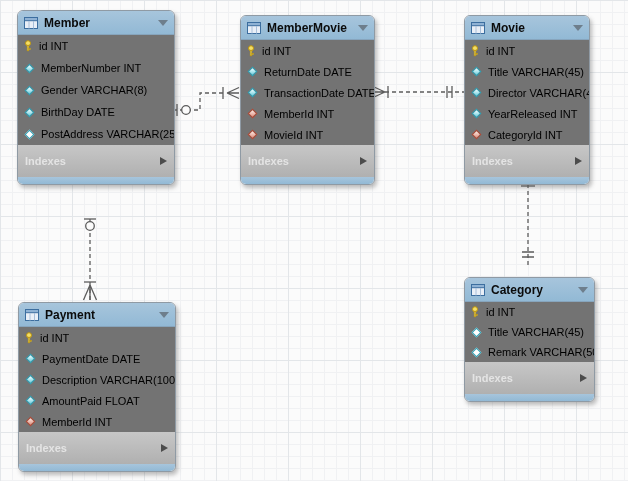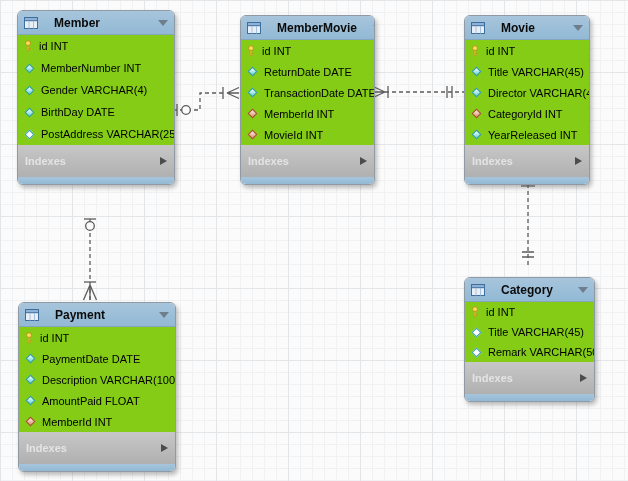--- a/index.html
+++ b/index.html
@@ -13,27 +13,27 @@
       linear-gradient(to bottom,#f0f1f3 1px,transparent 1px);
     background-size:72px 72px,72px 72px,12px 12px,12px 12px;
     font-family:"Liberation Sans","DejaVu Sans",sans-serif;
   }
   .conn{position:absolute;left:0;top:0;}
   .tbl{
     position:absolute;border:1px solid #8f9aa4;border-radius:6px;overflow:hidden;
     background:#fff;box-shadow:2px 3px 4px rgba(90,90,90,.4);
   }
   .thead{
-    height:24px;display:flex;align-items:center;gap:16px;padding:0 6px;
+    height:24px;display:flex;align-items:center;gap:6px;padding:0 6px;
     background:linear-gradient(#a7c5dc,#92b9d5);
     border-bottom:1px solid #87a5bd;box-sizing:border-box;
   }
   .tn{flex:1;font-size:12px;font-weight:bold;color:#0b0b0b;white-space:nowrap;}
   .tri{width:0;height:0;border-left:5px solid transparent;border-right:5px solid transparent;border-top:6px solid #6e7e8c;}
-  .tbody{background:#84cc16;}
+  .tbody{background:#737373;}
   .row{display:flex;align-items:center;padding-left:5px;white-space:nowrap;}
   .r22 .row{height:22px;} .r21 .row{height:21px;} .r20 .row{height:20px;}
   .ct{font-size:11px;color:#000;}
   .ic{display:inline-block;flex:0 0 auto;}
   .dia{width:7px;height:7px;transform:rotate(45deg);margin:0 8px 0 3px;box-sizing:border-box;}
   .d-fill{background:linear-gradient(135deg,#dbf7fb 20%,#64ccdc);border:1px solid #2fa0b4;}
   .d-open{background:#fff;border:1px solid #2fa0b4;}
   .d-fk{background:linear-gradient(135deg,#f8dcd4 20%,#dd8a7a);border:1px solid #b04a36;}
   .keyic{width:11px;height:12px;margin:0 5px 0 0;}
   .tfoot{
@@ -107,21 +107,21 @@
             <rect x="5.8" y="8.4" width="1.7" height="1.1" fill="#f4de67" stroke="#bb950f" stroke-width="0.6"></rect>
           </svg>
         <span class="ct">id INT</span>
       </div>
       <div class="row">
           <span class="ic dia d-fill"></span>
           <span class="ct">MemberNumber INT</span>
         </div>
       <div class="row">
           <span class="ic dia d-fill"></span>
-          <span class="ct">Gender VARCHAR(4)</span>
+          <span class="ct">Gender VARCHAR(8)</span>
         </div>
       <div class="row">
           <span class="ic dia d-fill"></span>
           <span class="ct">BirthDay DATE</span>
         </div>
       <div class="row">
           <span class="ic dia d-open"></span>
           <span class="ct">PostAddress VARCHAR(255)</span>
         </div>
     </div>
@@ -198,27 +198,27 @@
       </div>
       <div class="row">
           <span class="ic dia d-fill"></span>
           <span class="ct">Title VARCHAR(45)</span>
         </div>
       <div class="row">
           <span class="ic dia d-fill"></span>
           <span class="ct">Director VARCHAR(45)</span>
         </div>
       <div class="row">
+          <span class="ic dia d-fill"></span>
+          <span class="ct">YearReleased INT</span>
+        </div>
+      <div class="row">
           <span class="ic dia d-fk"></span>
           <span class="ct">CategoryId INT</span>
         </div>
-      <div class="row">
-          <span class="ic dia d-fill"></span>
-          <span class="ct">YearReleased INT</span>
-        </div>
     </div>
     <div class="tfoot">
       <span class="fl">Indexes</span>
       <span class="fa"></span>
     </div>
     <div class="strip"></div>
   </div>
 
   <div class="tbl t-payment r21">
     <div class="thead">

